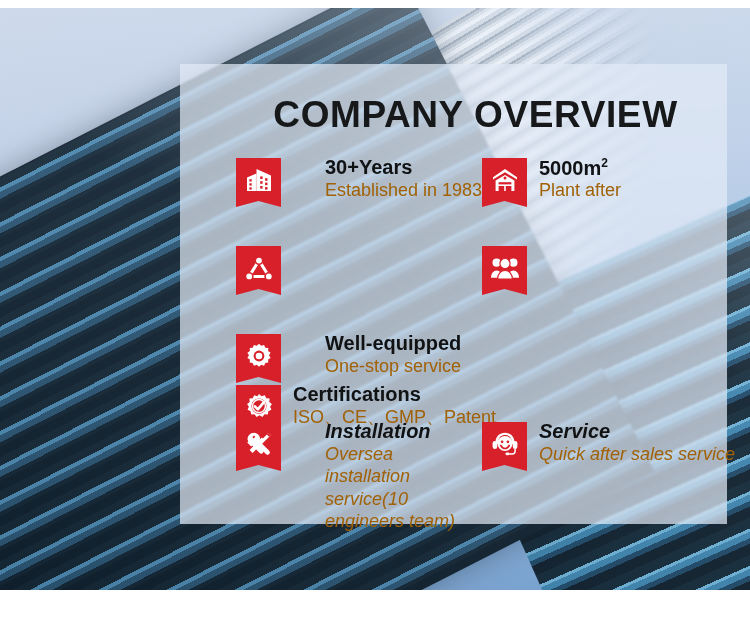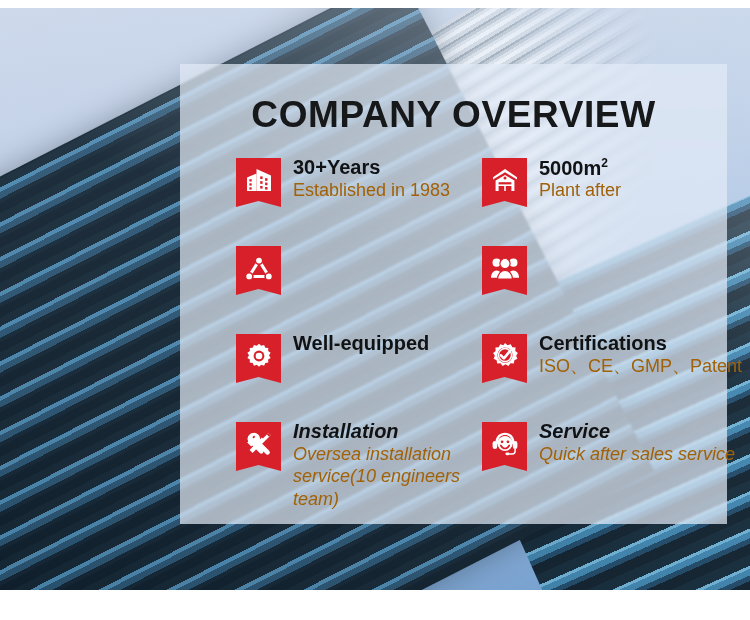--- a/index.html
+++ b/index.html
@@ -71,31 +71,31 @@
            mask-image:radial-gradient(115% 80% at 100% 100%,#000 45%,transparent 68%);}
   .haze{position:absolute;inset:0;background:linear-gradient(200deg,rgba(210,222,238,.55),rgba(150,180,215,.12) 45%,rgba(30,55,80,.10));}
 
   
   .card{position:absolute;left:180px;top:64px;width:547px;height:460px;
         background:rgba(226,234,246,.72);
         backdrop-filter:blur(1px);}
 
   .title{position:absolute;left:0;top:30px;width:100%;text-align:center;
          font-size:37px;font-weight:700;letter-spacing:.6px;color:#16181a;
-         font-family:"Liberation Sans","DejaVu Sans",sans-serif;}
+         font-family:"Liberation Sans","DejaVu Sans",sans-serif;padding-left:22px;}
 
   
   .grid{position:absolute;left:56px;top:92px;width:492px;}
   .row{display:flex;}
   .row-1{height:88px;}
   .row-2{height:88px;}
-  .row-3{height:88px;}
+  .row-3{height:88px;flex-direction:column;}
   .row-4{height:96px;font-style:italic;}
   .cell{display:flex;align-items:flex-start;}
-  .cell-left{width:246px;}
+  .cell-left{width:246px;gap:32px;}
   .cell-right{width:246px;}
 
   .badge{position:relative;width:45px;height:49px;flex:none;margin-top:2px;
          background:#d8202a;
          clip-path:polygon(0 0,100% 0,100% 100%,50% 88%,0 100%);}
   .badge svg{position:absolute;left:50%;top:44%;transform:translate(-50%,-50%);}
 
   .txt{margin-left:12px;padding-top:1px;}
   .h{font-size:20px;font-weight:700;color:#101214;line-height:1.08;white-space:nowrap;
      font-family:"Liberation Sans","DejaVu Sans",sans-serif;}
@@ -198,20 +198,21 @@
         <div class="cell cell-left">
           <div class="badge">
             <svg width="26" height="26" viewBox="0 0 26 26" fill="none">
               <path d="M13 0.8l2.2 2.0 2.9-0.9 1.2 2.8 3.0 0.3-0.2 3.0 2.5 1.7-1.6 2.6 1.6 2.6-2.5 1.7 0.2 3.0-3.0 0.3-1.2 2.8-2.9-0.9-2.2 2.0-2.2-2.0-2.9 0.9-1.2-2.8-3.0-0.3 0.2-3.0-2.5-1.7 1.6-2.6-1.6-2.6 2.5-1.7-0.2-3.0 3.0-0.3 1.2-2.8 2.9 0.9z" fill="#fff"></path>
               <circle cx="13" cy="13" r="5.4" fill="#d8202a"></circle>
               <circle cx="13" cy="13" r="3.3" fill="#fff"></circle>
             </svg>
           </div>
           <div class="txt">
             <div class="h"><span>Well-equipped</span></div>
+            <div class="s wide">One-stop service</div>
           </div>
         </div>
 
         <div class="cell cell-right">
           <div class="badge">
             <svg width="27" height="27" viewBox="0 0 27 27" fill="none">
               <path d="M13.5 0.6l2.6 2.1 3.2-1.0 1.5 3.0 3.3 0.4-0.3 3.3 2.6 2.0-1.8 2.8 1.3 3.1-3.0 1.4-0.6 3.3-3.3-0.2-2.1 2.6-2.9-1.6-2.9 1.6-2.1-2.6-3.3 0.2-0.6-3.3-3.0-1.4 1.3-3.1-1.8-2.8 2.6-2.0-0.3-3.3 3.3-0.4 1.5-3.0 3.2 1.0z" fill="#fff"></path>
               <circle cx="13.5" cy="12.6" r="7.6" fill="#d8202a"></circle>
               <circle cx="13.5" cy="12.6" r="6.5" fill="none" stroke="#fff" stroke-width="1.5"></circle>
               <path d="M9.4 12.8l3.0 3.1 6.0-7.3" stroke="#fff" stroke-width="2.6" fill="none" stroke-linecap="round" stroke-linejoin="round"></path>

